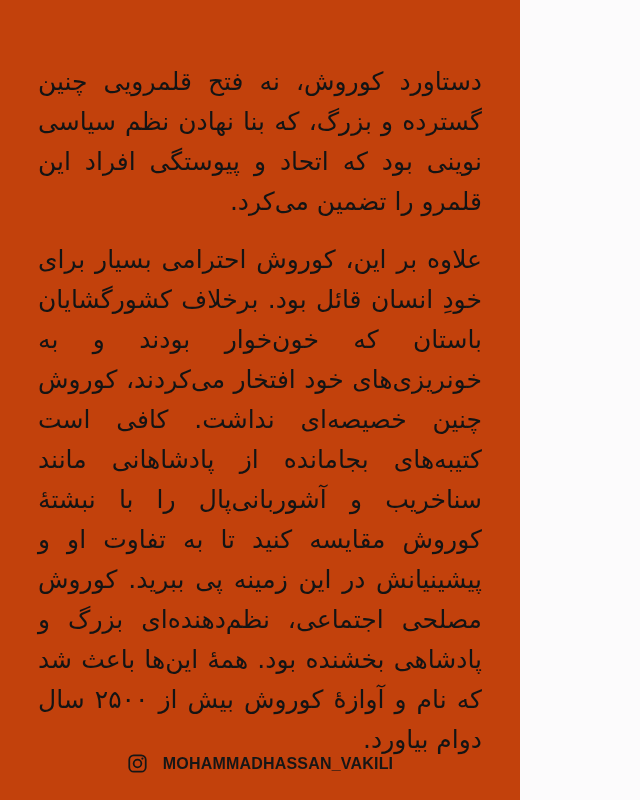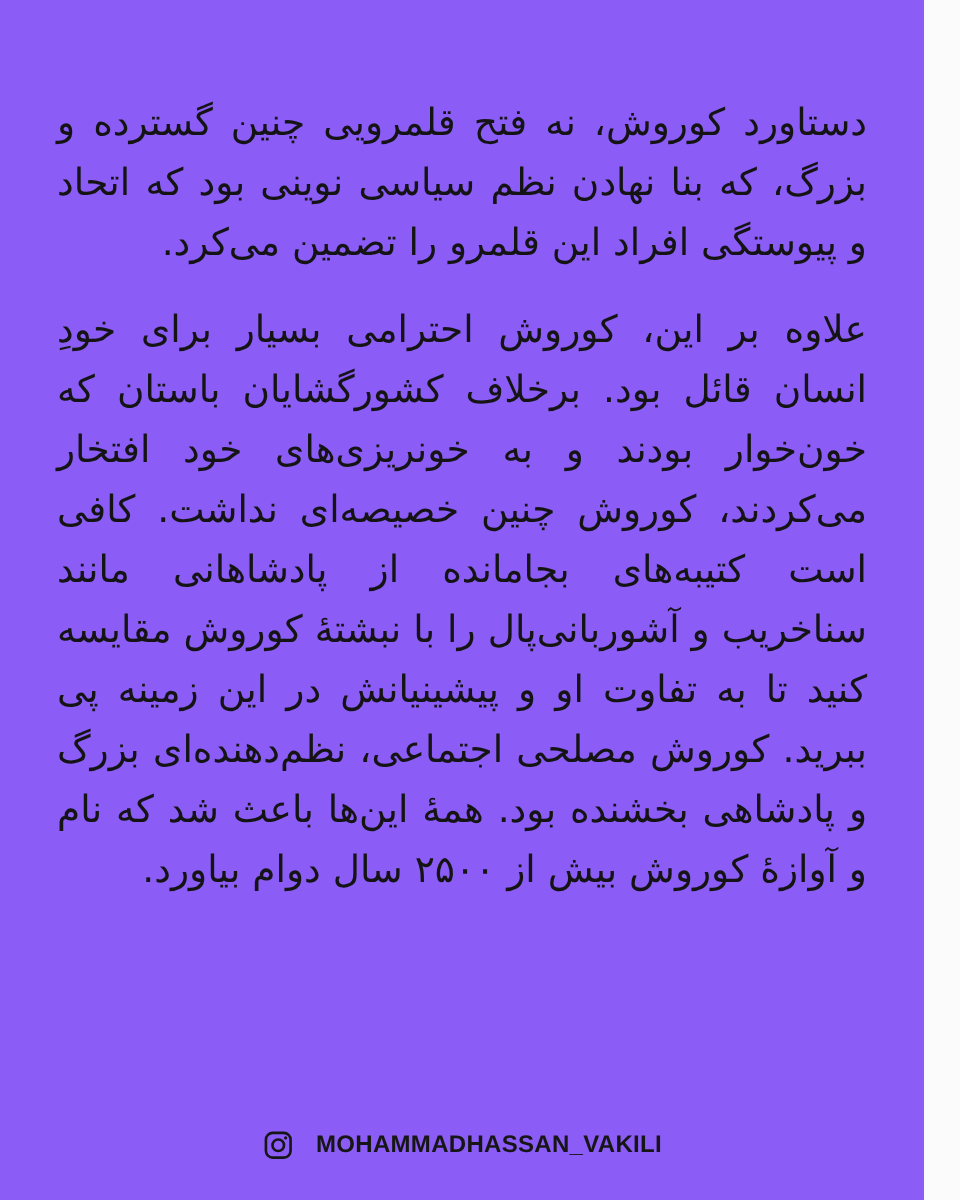--- a/index.html
+++ b/index.html
@@ -7,23 +7,23 @@
     padding: 0;
   }
   body {
     width: 640px;
     height: 800px;
     background: #fcfbfc;
     overflow: hidden;
   }
   .page {
     position: relative;
-    width: 616px;
+    width: 520px;
     height: 800px;
-    background: #8b5cf6;
+    background: #c2410c;
     font-family: "DejaVu Sans", sans-serif;
   }
   .article {
     position: absolute;
     top: 62px;
     left: 38px;
     right: 38px;
     direction: rtl;
     text-align: justify;
     text-justify: inter-word;

